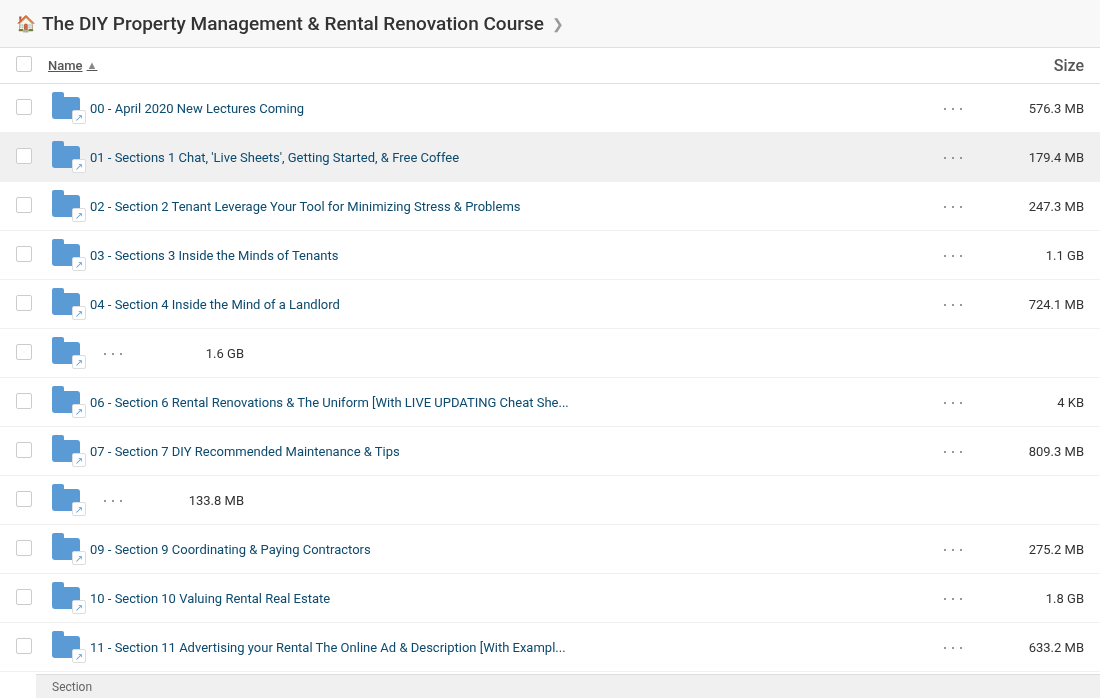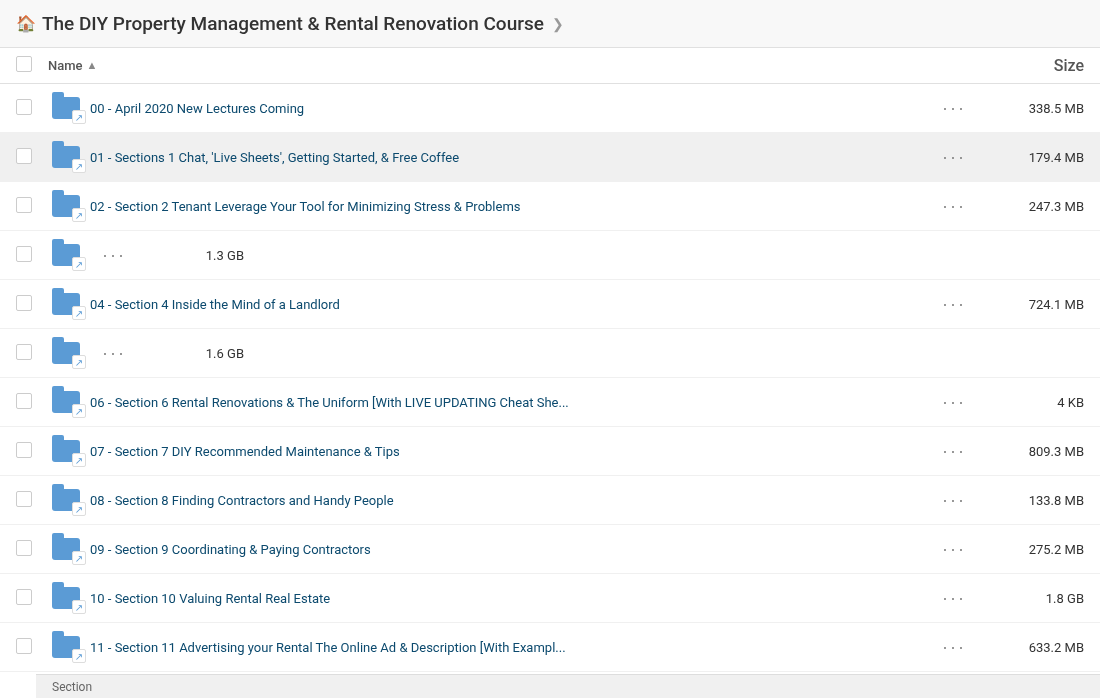--- a/index.html
+++ b/index.html
@@ -49,20 +49,21 @@
       flex-shrink: 0;
     }
     .col-name {
       flex: 1;
       display: flex;
       align-items: center;
       gap: 4px;
       font-size: 13px;
       color: #555;
       font-weight: 500;
+      text-decoration: underline;
     }
     .col-size {
       width: 100px;
       text-align: right;
       font-size: 16px;
       color: #555;
       font-weight: 500;
     }
     .sort-arrow {
       font-size: 11px;
@@ -223,21 +224,21 @@
       <div class="row-icon">
         <div class="folder-icon-wrap">
           <div class="folder-body"></div>
           <div class="folder-arrow">↗</div>
         </div>
       </div>
       <div class="row-name">00 - April 2020 New Lectures Coming</div>
       <div class="row-actions">
         <button class="dots-btn" title="More options">···</button>
       </div>
-      <div class="row-size">338.5 MB</div>
+      <div class="row-size">576.3 MB</div>
     </div>
     <div class="file-row highlighted">
       <div class="row-checkbox">
         <span class="checkbox-el"></span>
       </div>
       <div class="row-icon">
         <div class="folder-icon-wrap">
           <div class="folder-body"></div>
           <div class="folder-arrow">↗</div>
         </div>
@@ -267,24 +268,25 @@
     <div class="file-row">
       <div class="row-checkbox">
         <span class="checkbox-el"></span>
       </div>
       <div class="row-icon">
         <div class="folder-icon-wrap">
           <div class="folder-body"></div>
           <div class="folder-arrow">↗</div>
         </div>
       </div>
-      <div class="row-actions">
-        <button class="dots-btn" title="More options">···</button>
-      </div>
-      <div class="row-size">1.3 GB</div>
+      <div class="row-name">03 - Sections 3 Inside the Minds of Tenants</div>
+      <div class="row-actions">
+        <button class="dots-btn" title="More options">···</button>
+      </div>
+      <div class="row-size">1.1 GB</div>
     </div>
     <div class="file-row">
       <div class="row-checkbox">
         <span class="checkbox-el"></span>
       </div>
       <div class="row-icon">
         <div class="folder-icon-wrap">
           <div class="folder-body"></div>
           <div class="folder-arrow">↗</div>
         </div>
@@ -345,21 +347,20 @@
     <div class="file-row">
       <div class="row-checkbox">
         <span class="checkbox-el"></span>
       </div>
       <div class="row-icon">
         <div class="folder-icon-wrap">
           <div class="folder-body"></div>
           <div class="folder-arrow">↗</div>
         </div>
       </div>
-      <div class="row-name">08 - Section 8 Finding Contractors and Handy People</div>
       <div class="row-actions">
         <button class="dots-btn" title="More options">···</button>
       </div>
       <div class="row-size">133.8 MB</div>
     </div>
     <div class="file-row">
       <div class="row-checkbox">
         <span class="checkbox-el"></span>
       </div>
       <div class="row-icon">

